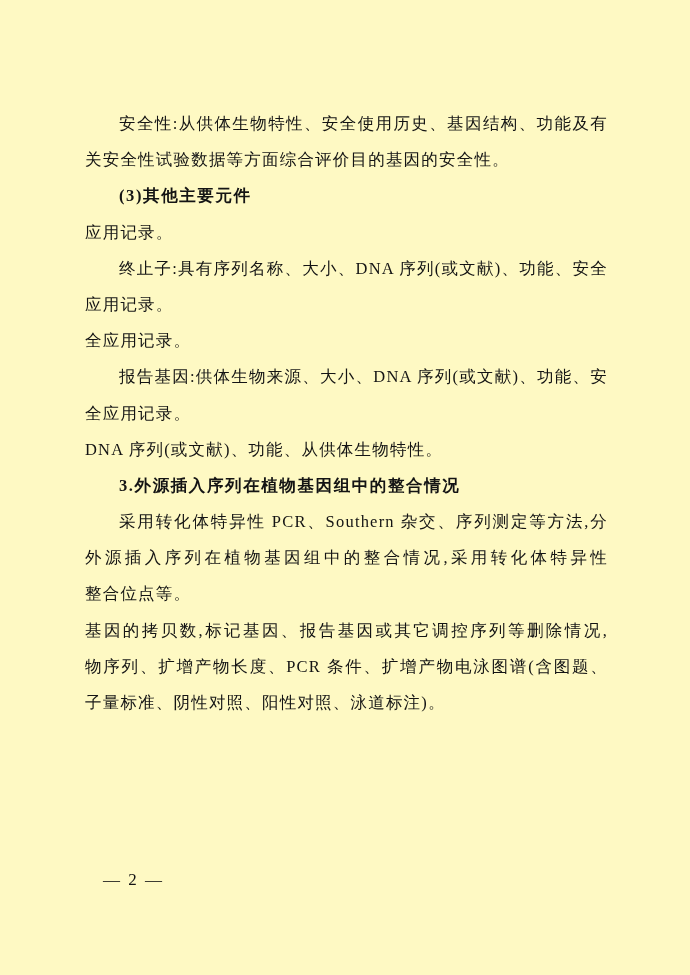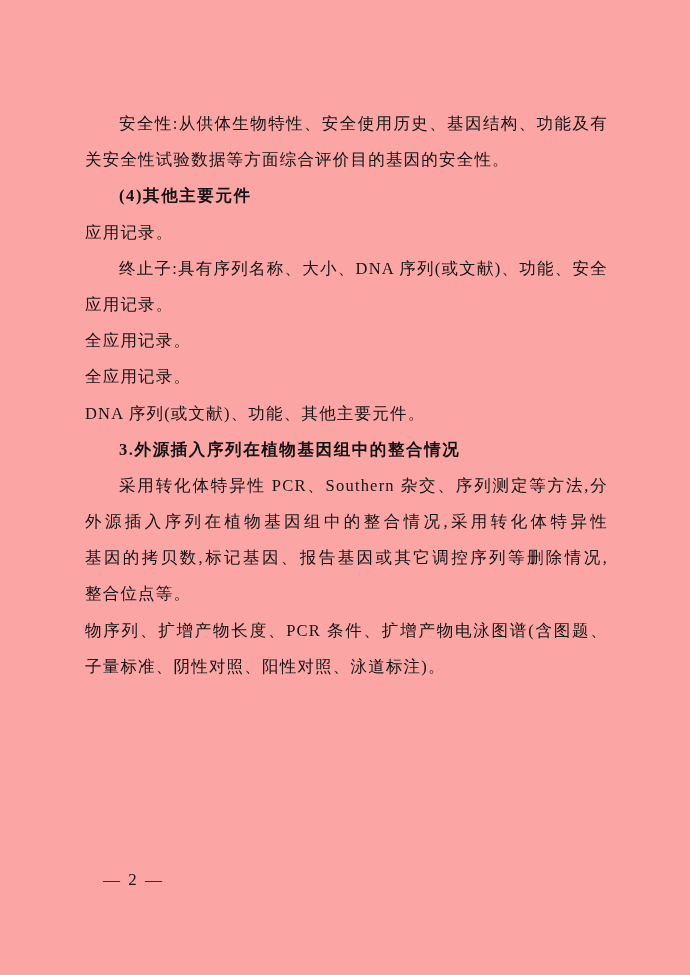--- a/index.html
+++ b/index.html
@@ -4,21 +4,21 @@
 <style>
   html, body {
     margin: 0;
     padding: 0;
     background: #ffffff;
   }
   .page {
     position: relative;
     width: 690px;
     height: 975px;
-    background: #fca5a5;
+    background: #fef9c3;
     overflow: hidden;
     font-family: "Liberation Serif", "DejaVu Serif", serif;
     color: #141414;
   }
   .content {
     position: absolute;
     left: 85px;
     top: 106px;
     width: 523px;
   }
@@ -54,29 +54,30 @@
     color: #141414;
   }
 </style>
 </head>
 <body>
 
 <div class="page">
   <main class="content">
       <div class="line first fill">安全性:从供体生物特性、安全使用历史、基因结构、功能及有</div>
       <div class="line">关安全性试验数据等方面综合评价目的基因的安全性。</div>
-      <div class="line heading first">(4)其他主要元件</div>
+      <div class="line heading first">(3)其他主要元件</div>
       <div class="line">应用记录。</div>
       <div class="line first fill">终止子:具有序列名称、大小、DNA 序列(或文献)、功能、安全</div>
       <div class="line">应用记录。</div>
       <div class="line">全应用记录。</div>
+      <div class="line first fill">报告基因:供体生物来源、大小、DNA 序列(或文献)、功能、安</div>
       <div class="line">全应用记录。</div>
-      <div class="line">DNA 序列(或文献)、功能、其他主要元件。</div>
+      <div class="line">DNA 序列(或文献)、功能、从供体生物特性。</div>
       <div class="line heading first">3.外源插入序列在植物基因组中的整合情况</div>
       <div class="line first fill">采用转化体特异性 PCR、Southern 杂交、序列测定等方法,分析</div>
       <div class="line fill">外源插入序列在植物基因组中的整合情况,采用转化体特异性</div>
+      <div class="line">整合位点等。</div>
       <div class="line fill">基因的拷贝数,标记基因、报告基因或其它调控序列等删除情况,</div>
-      <div class="line">整合位点等。</div>
       <div class="line fill">物序列、扩增产物长度、PCR 条件、扩增产物电泳图谱(含图题、分</div>
       <div class="line">子量标准、阴性对照、阳性对照、泳道标注)。</div>
     </main>
   <div class="footer">— 2 —</div>
 </div>
 
 </body></html>

